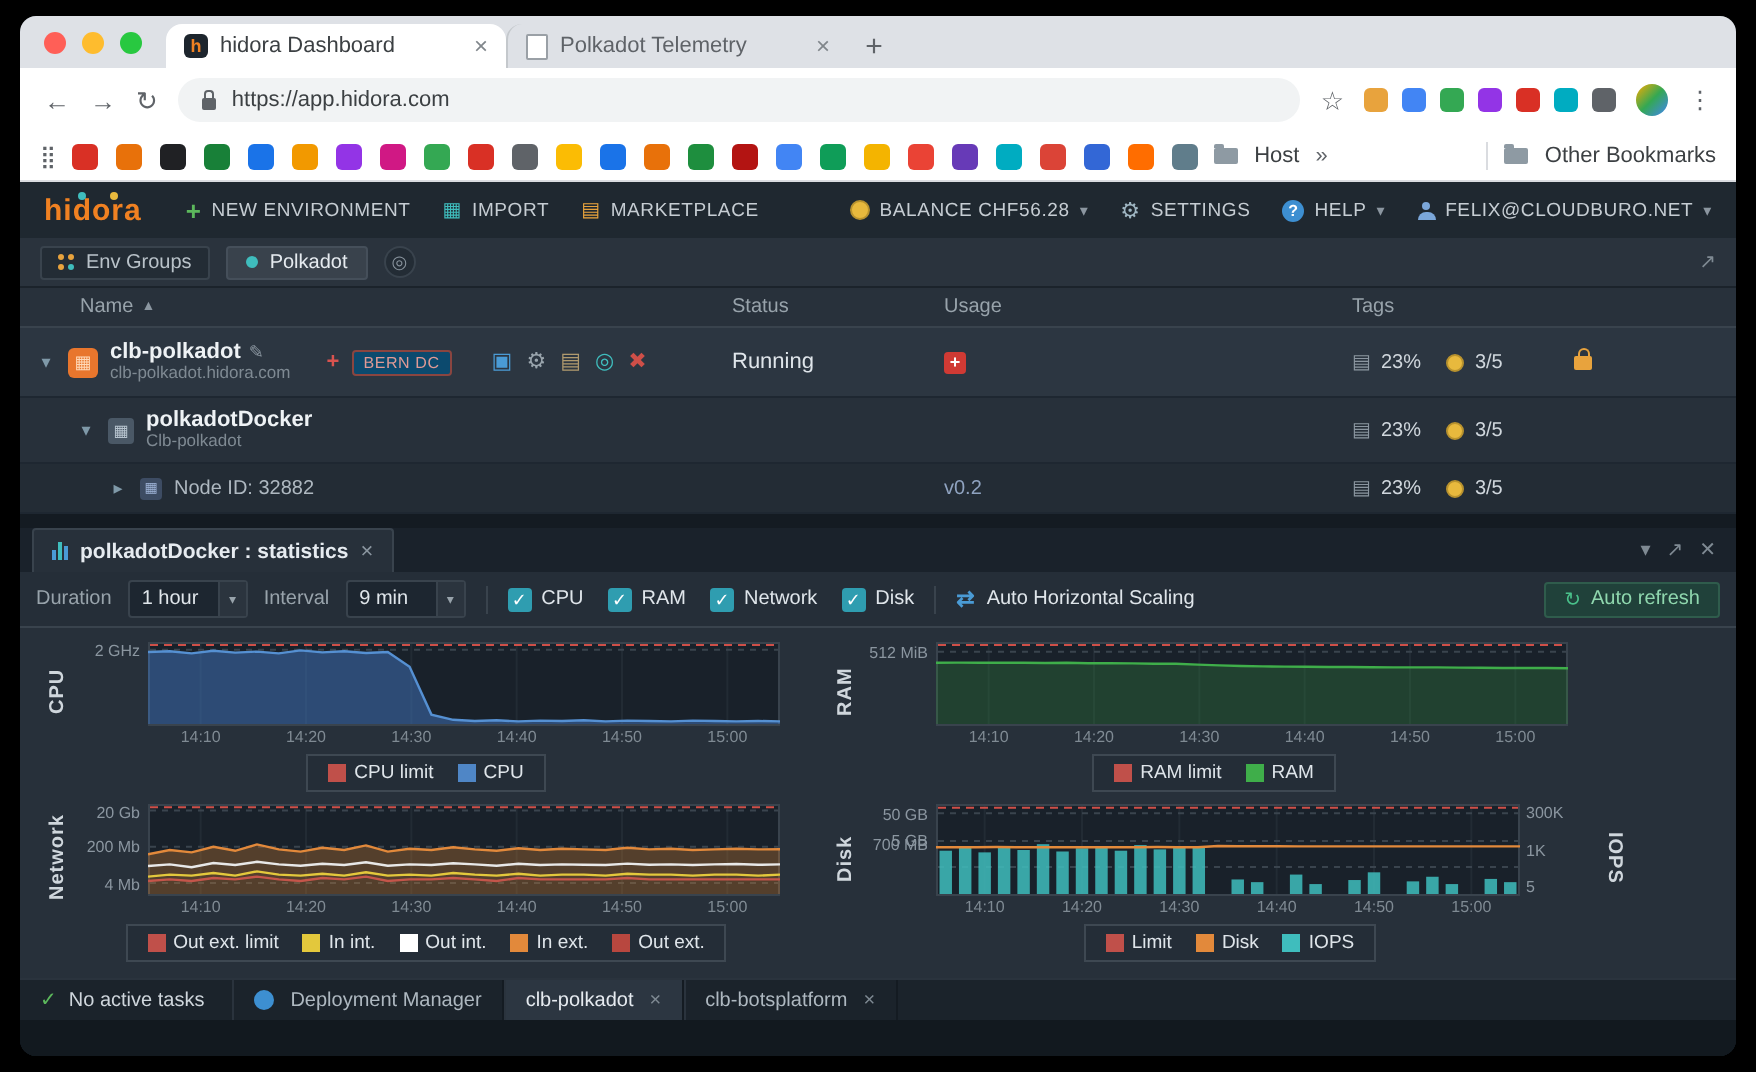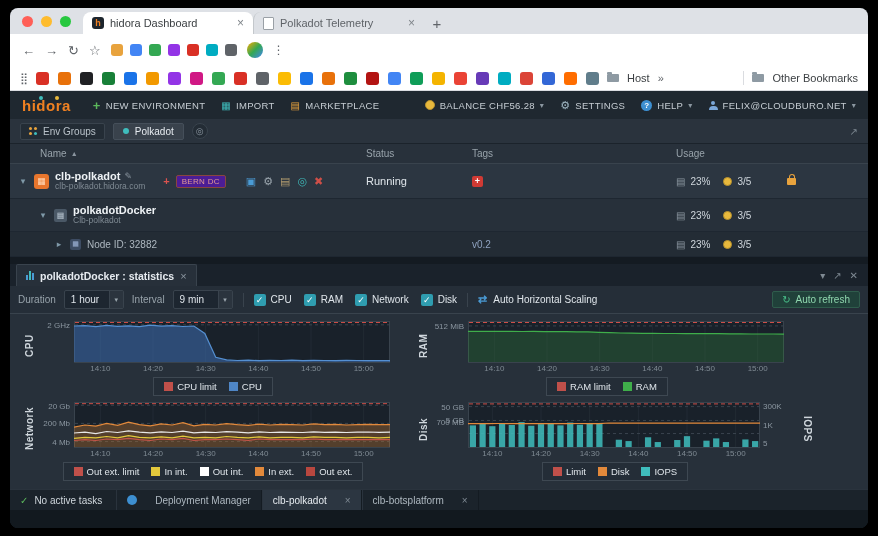--- a/index.html
+++ b/index.html
@@ -91,21 +91,21 @@
   .envic{width:15px;height:15px;border-radius:3px;background:#e8762d;color:#ffd9b8;font-size:9px;display:flex;align-items:center;justify-content:center;flex:0 0 15px;}
   .dockic{width:13px;height:13px;border-radius:2px;background:#4a5866;color:#b7c4cf;font-size:8px;display:flex;align-items:center;justify-content:center;flex:0 0 13px;}
   .nodeic{width:11px;height:11px;border-radius:2px;background:#3d4c63;color:#9fb4d8;font-size:7px;display:flex;align-items:center;justify-content:center;flex:0 0 11px;}
   .nb{display:flex;flex-direction:column;line-height:1.15;min-width:0;}
   .nline{display:flex;align-items:center;gap:4px;}
   .nm{font-weight:bold;font-size:11px;color:#eef2f5;white-space:nowrap;}
   .nm3{font-size:10px;color:#aeb8c0;white-space:nowrap;}
   .pencil{color:#8b96a0;font-size:9px;}
   .sub{font-size:8.5px;color:#7f8a93;white-space:nowrap;}
   .dcplus{color:#d9534f;font-weight:bold;font-size:11px;margin-left:12px;}
-  .dcbadge{font-size:8px;color:#e09a95;background:#4c1d95;border:1px solid #8a4540;border-radius:2px;padding:1px 5px;letter-spacing:.3px;white-space:nowrap;}
+  .dcbadge{font-size:8px;color:#e09a95;background:#0c4a6e;border:1px solid #8a4540;border-radius:2px;padding:1px 5px;letter-spacing:.3px;white-space:nowrap;}
   .actions{display:flex;gap:7px;margin-left:14px;align-items:center;}
   .act{font-size:11px;line-height:1;}
   .a1{color:#4a9bd5}.a2{color:#9aa5ad}.a3{color:#b09a6e}.a4{color:#3fbdbd}.a5{color:#cf4f48}
   .statustext{font-size:11px;color:#dfe5ea;}
   .swiss{width:11px;height:11px;background:#d03a34;border-radius:2px;color:#fff;font-size:9px;font-weight:bold;display:flex;align-items:center;justify-content:center;line-height:1;}
   .usagecell{display:flex;align-items:center;gap:5px;font-size:10px;color:#cfd6dc;padding-right:72px;}
   .memic{color:#8b96a0;font-size:10px;}
   .coin2{width:9px;height:9px;border-radius:50%;background:#e8b93d;border:1px solid #b8922e;box-sizing:border-box;margin-left:8px;flex:0 0 9px;}
   .lockspacer{flex:1;}
   .locksm{width:9px;height:7px;background:#e8a33d;border-radius:1px;position:relative;flex:0 0 9px;}
@@ -158,21 +158,21 @@
   .legend-row{display:flex;justify-content:center;margin:3px 0 4px;}
   .legend-box{display:flex;align-items:center;gap:12px;border:1px solid #3e4852;background:#242d37;padding:3px 10px;}
   .litem{display:flex;align-items:center;gap:4px;}
   .lswatch{width:9px;height:9px;display:inline-block;}
   .llabel{font-size:9.5px;color:#dfe5ea;white-space:nowrap;}
 
   .taskbar{flex:0 0 20px;background:#1b232b;border-top:1px solid #2a333d;display:flex;align-items:center;}
   .tcheck{color:#5cb85c;font-size:10px;margin:0 6px 0 10px;}
   .tstatus{font-size:10px;color:#cfd6dc;margin-right:14px;white-space:nowrap;}
   .tasktabs{display:flex;height:100%;}
-  .ttab{display:flex;align-items:center;gap:18px;padding:0 10px;font-size:10px;color:#aeb8c0;border-left:1px solid #2a333d;border-right:1px solid #141b22;}
+  .ttab{display:flex;align-items:center;gap:8px;padding:0 10px;font-size:10px;color:#aeb8c0;border-left:1px solid #2a333d;border-right:1px solid #141b22;}
   .ttab.active{background:#2c3641;color:#e6ebf0;}
   .cloudic{width:10px;height:10px;border-radius:50%;background:#3d8fd1;flex:0 0 10px;}
   .ttx{color:#7f8a93;font-size:10px;}
   .footerpad{flex:1;background:#12191f;}
 </style>
 </head>
 <body>
 
 <div class="stage">
  <div class="window">
@@ -193,20 +193,24 @@
       <span class="tab-t">Polkadot Telemetry</span>
       <span class="tab-x">×</span>
     </div>
     <div class="newtab">+</div>
   </div>
 
   <div class="urlrow">
     <span class="navic">←</span>
     <span class="navic">→</span>
     <span class="navic">↻</span>
+    <div class="urlpill">
+      <span class="lockic"></span>
+      <span class="urltext">https://app.hidora.com</span>
+    </div>
     <span class="star">☆</span>
     <div id="ext-icons">
           <span class="extic" style="background: rgb(232, 163, 61);"></span>
           <span class="extic" style="background: rgb(66, 133, 244);"></span>
           <span class="extic" style="background: rgb(52, 168, 83);"></span>
           <span class="extic" style="background: rgb(147, 52, 230);"></span>
           <span class="extic" style="background: rgb(217, 48, 37);"></span>
           <span class="extic" style="background: rgb(0, 172, 193);"></span>
           <span class="extic" style="background: rgb(95, 99, 104);"></span>
         </div>
@@ -304,22 +308,22 @@
       <span class="hspacer"></span>
       <span class="expandic">↗</span>
     </div>
 
     <div class="thead">
       <span class="c-name">
         <span>Name</span>
         <span class="sort">▲</span>
       </span>
       <span>Status</span>
+      <span>Usage</span>
       <span>Tags</span>
-      <span>Usage</span>
     </div>
 
     <div class="trow r1">
       <div class="namecell">
         <span class="caret2">▾</span>
         <span class="envic">▦</span>
         <div class="nb">
           <div class="nline">
             <span class="nm">clb-polkadot</span>
             <span class="pencil">✎</span>

